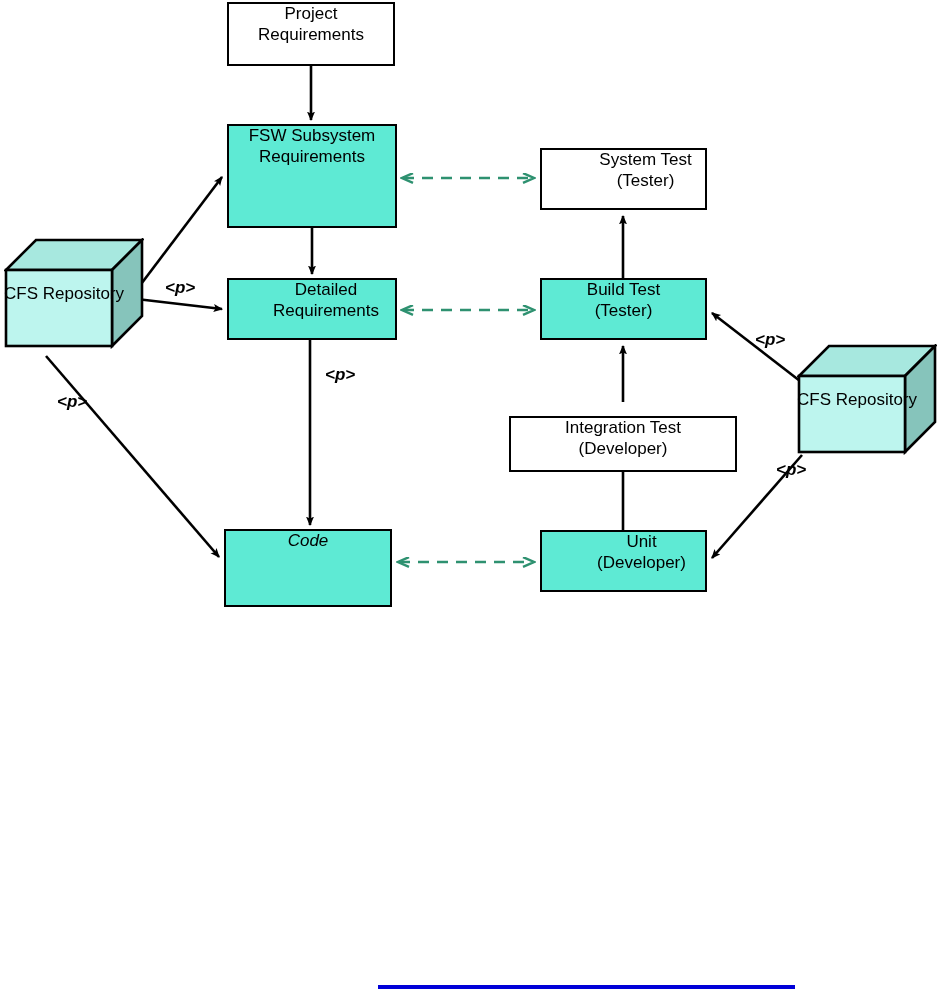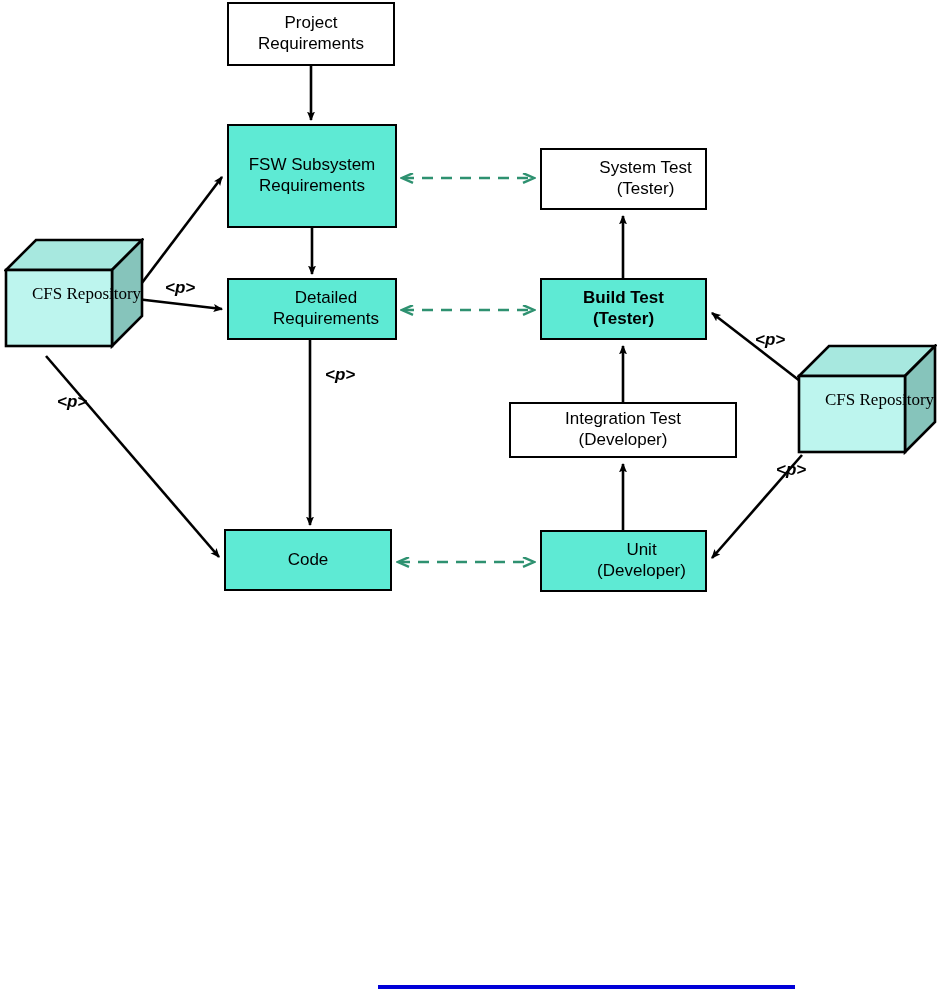--- a/index.html
+++ b/index.html
@@ -25,21 +25,21 @@
     height: 993px;
     pointer-events: none;
   }
   .node {
     position: absolute;
     box-sizing: border-box;
     border: 2px solid #000000;
     display: flex;
     flex-direction: column;
     align-items: center;
-    justify-content: center;
+    justify-content: flex-start;
     text-align: center;
     font-family: "Liberation Sans", sans-serif;
     font-size: 17px;
     line-height: 1.22;
     color: #000000;
     background: #ffffff;
     z-index: 3;
   }
   .node.green { background: #5eead4; }
   .node .ln { display: block; white-space: nowrap; }
@@ -52,28 +52,27 @@
     color: #000000;
     z-index: 4;
     white-space: nowrap;
   }
   .cube {
     position: absolute;
     z-index: 3;
   }
   .cube-text {
     position: absolute;
-    font-family: Liberation Serif, serif;
+    font-family: Liberation Sans, sans-serif;
     font-size: 17px;
     line-height: 1.22;
     color: #000000;
     text-align: center;
     white-space: nowrap;
     z-index: 5;
-    margin-left: 28px;
   }
   .blue-rule {
     position: absolute;
     background: #0000d8;
     z-index: 2;
   }
 </style>
 </head>
 <body>
 
@@ -179,35 +178,35 @@
   <div class="node green" style="left:227px; top:124px; width:170px; height:104px;">
     <span class="ln">FSW Subsystem</span>
     <span class="ln">Requirements</span>
   </div>
 
   <div class="node green" style="left:227px; top:278px; width:170px; height:62px;padding-left:28px;">
     <span class="ln">Detailed</span>
     <span class="ln">Requirements</span>
   </div>
 
-  <div class="node green" style="left:224px; top:529px; width:168px; height:62px;">
+  <div class="node green" style="left:224px; top:529px; width:168px; height:78px;font-style:italic;">
     <span class="ln">Code</span>
   </div>
 
   <div class="node" style="left:540px; top:148px; width:167px; height:62px;padding-left:44px;">
     <span class="ln">System Test</span>
     <span class="ln">(Tester)</span>
   </div>
 
-  <div class="node green" style="left:540px; top:278px; width:167px; height:62px;font-weight:bold;">
+  <div class="node green" style="left:540px; top:278px; width:167px; height:62px;">
     <span class="ln">Build Test</span>
     <span class="ln">(Tester)</span>
   </div>
 
-  <div class="node" style="left:509px; top:402px; width:228px; height:56px;">
+  <div class="node" style="left:509px; top:416px; width:228px; height:56px;">
     <span class="ln">Integration Test</span>
     <span class="ln">(Developer)</span>
   </div>
 
   <div class="node green" style="left:540px; top:530px; width:167px; height:62px;padding-left:36px;">
     <span class="ln">Unit</span>
     <span class="ln">(Developer)</span>
   </div>
 
   <div class="plabel" style="left:165px; top:278px;">&lt;p&gt;</div>

